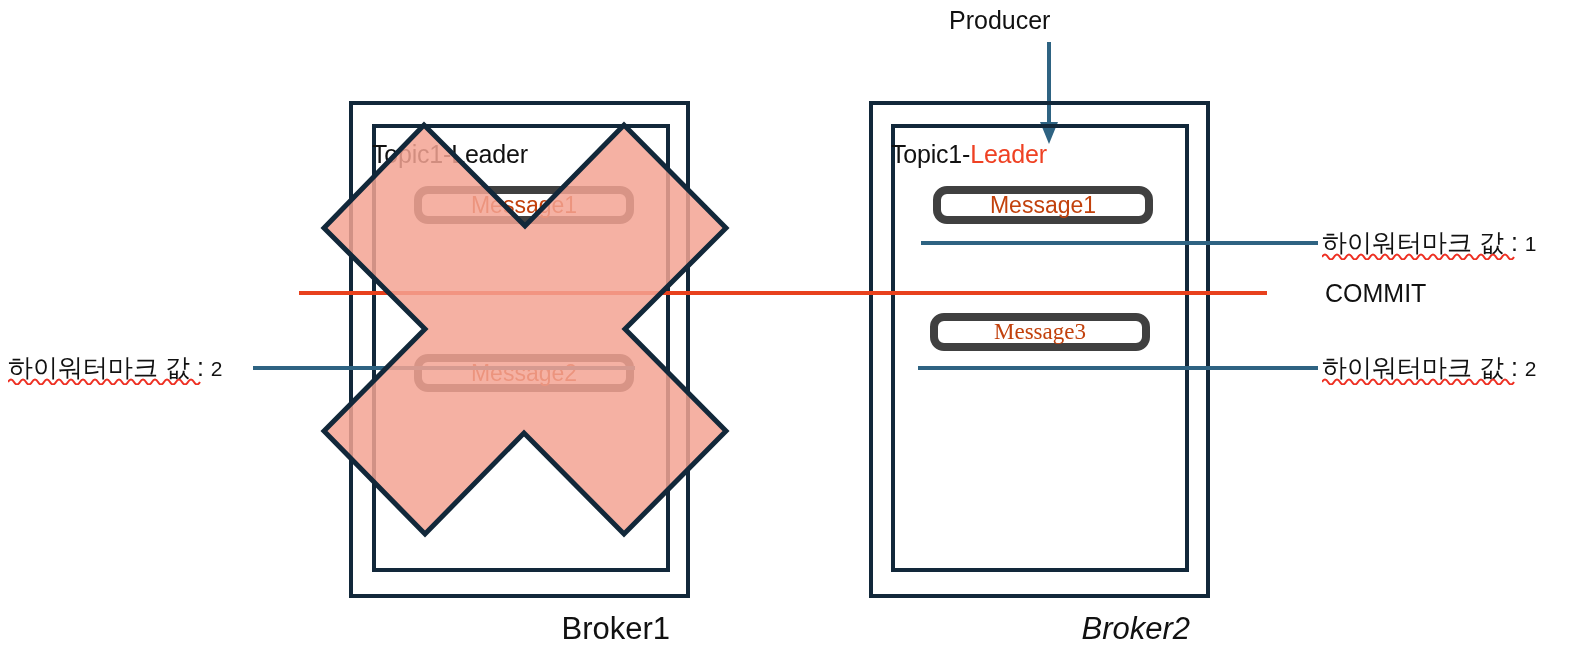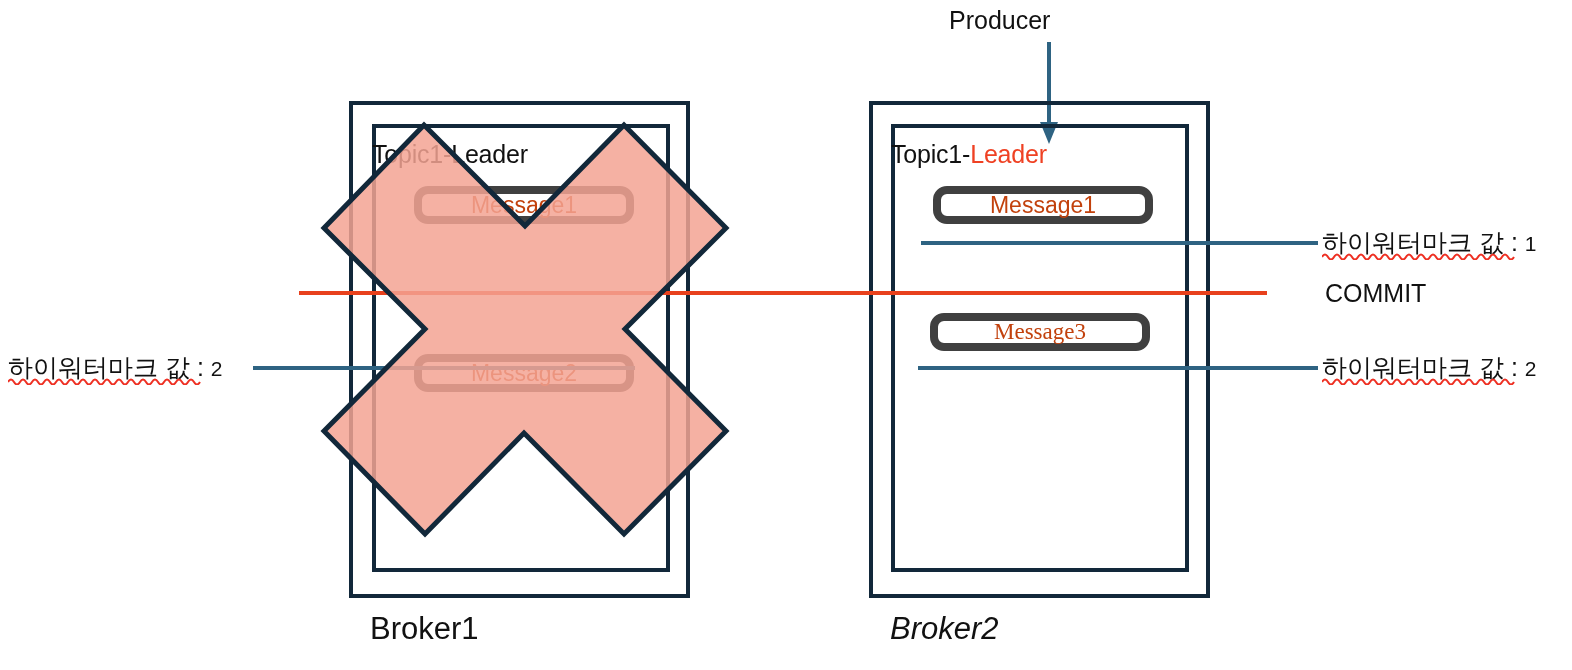--- a/index.html
+++ b/index.html
@@ -56,21 +56,21 @@
     align-items: center;
     justify-content: center;
     font-size: 23px;
     color: #c2410c;
     white-space: nowrap;
   }
 
   
   .broker-caption {
     position: absolute;
-    text-align: left;
+    text-align: right;
     font-size: 31px;
     color: #111111;
     white-space: nowrap;
   }
 
   
   .hwm-line {
     position: absolute;
     height: 4px;
     background: #2e6382;

